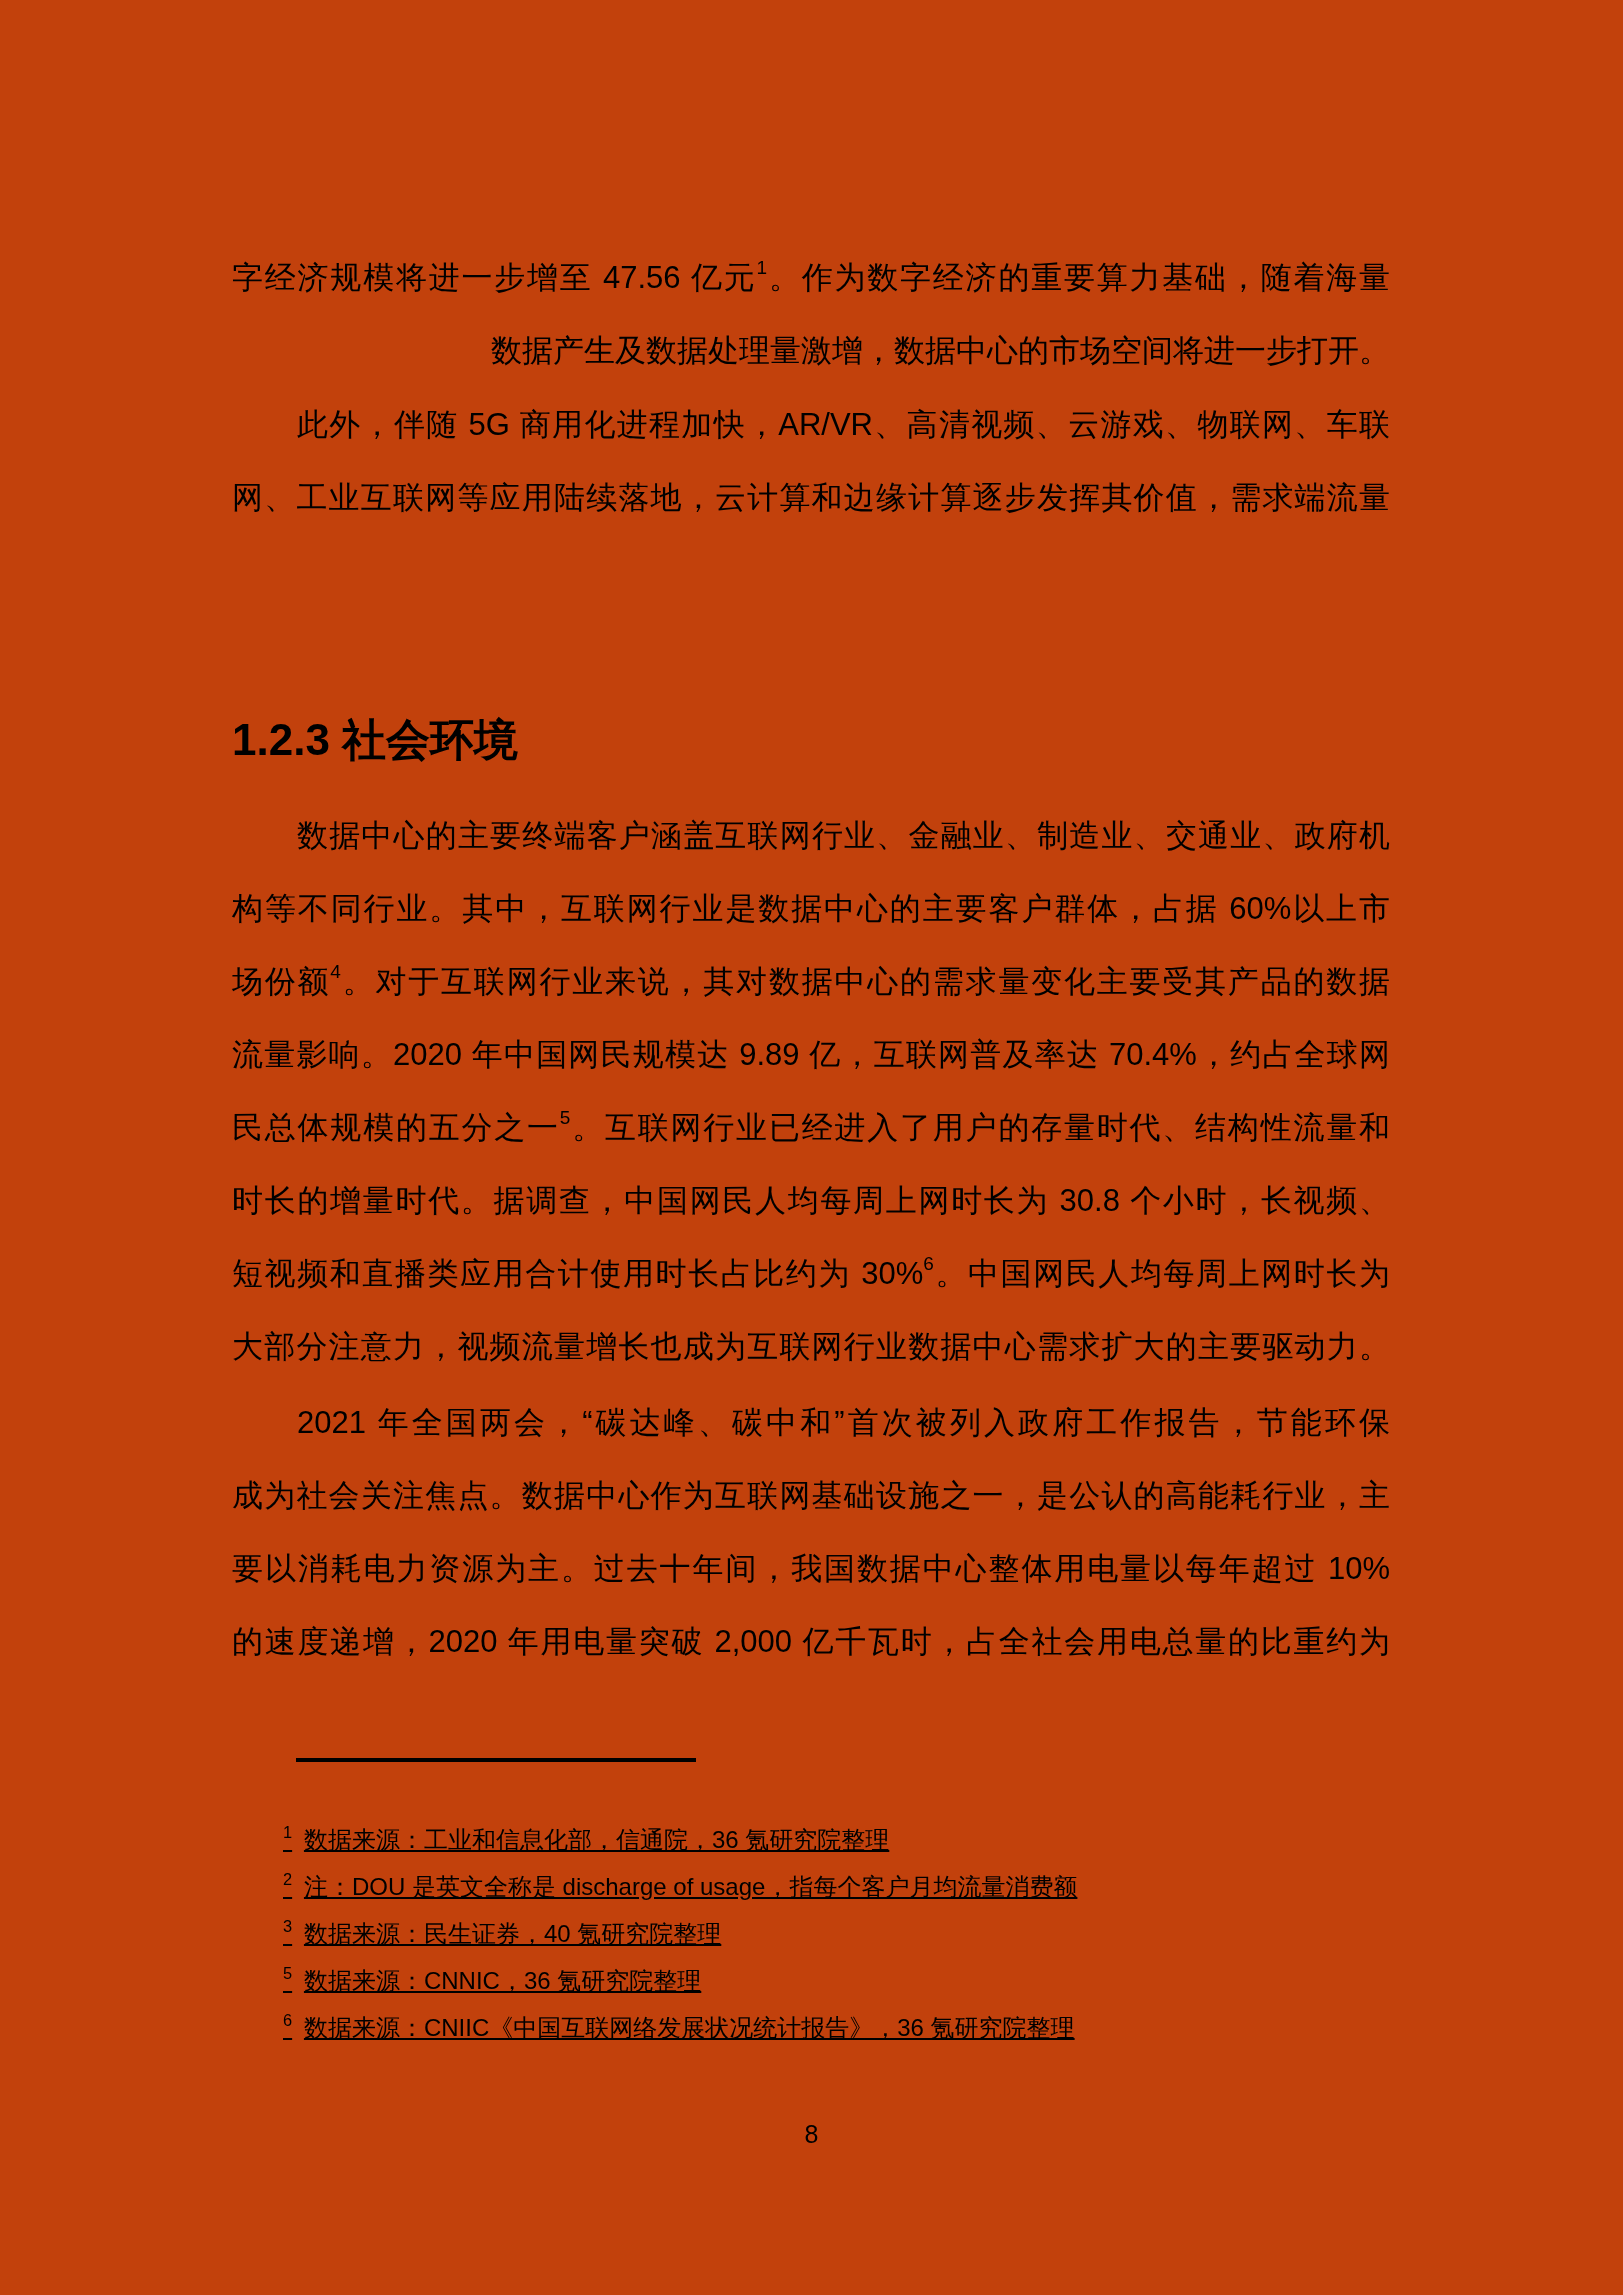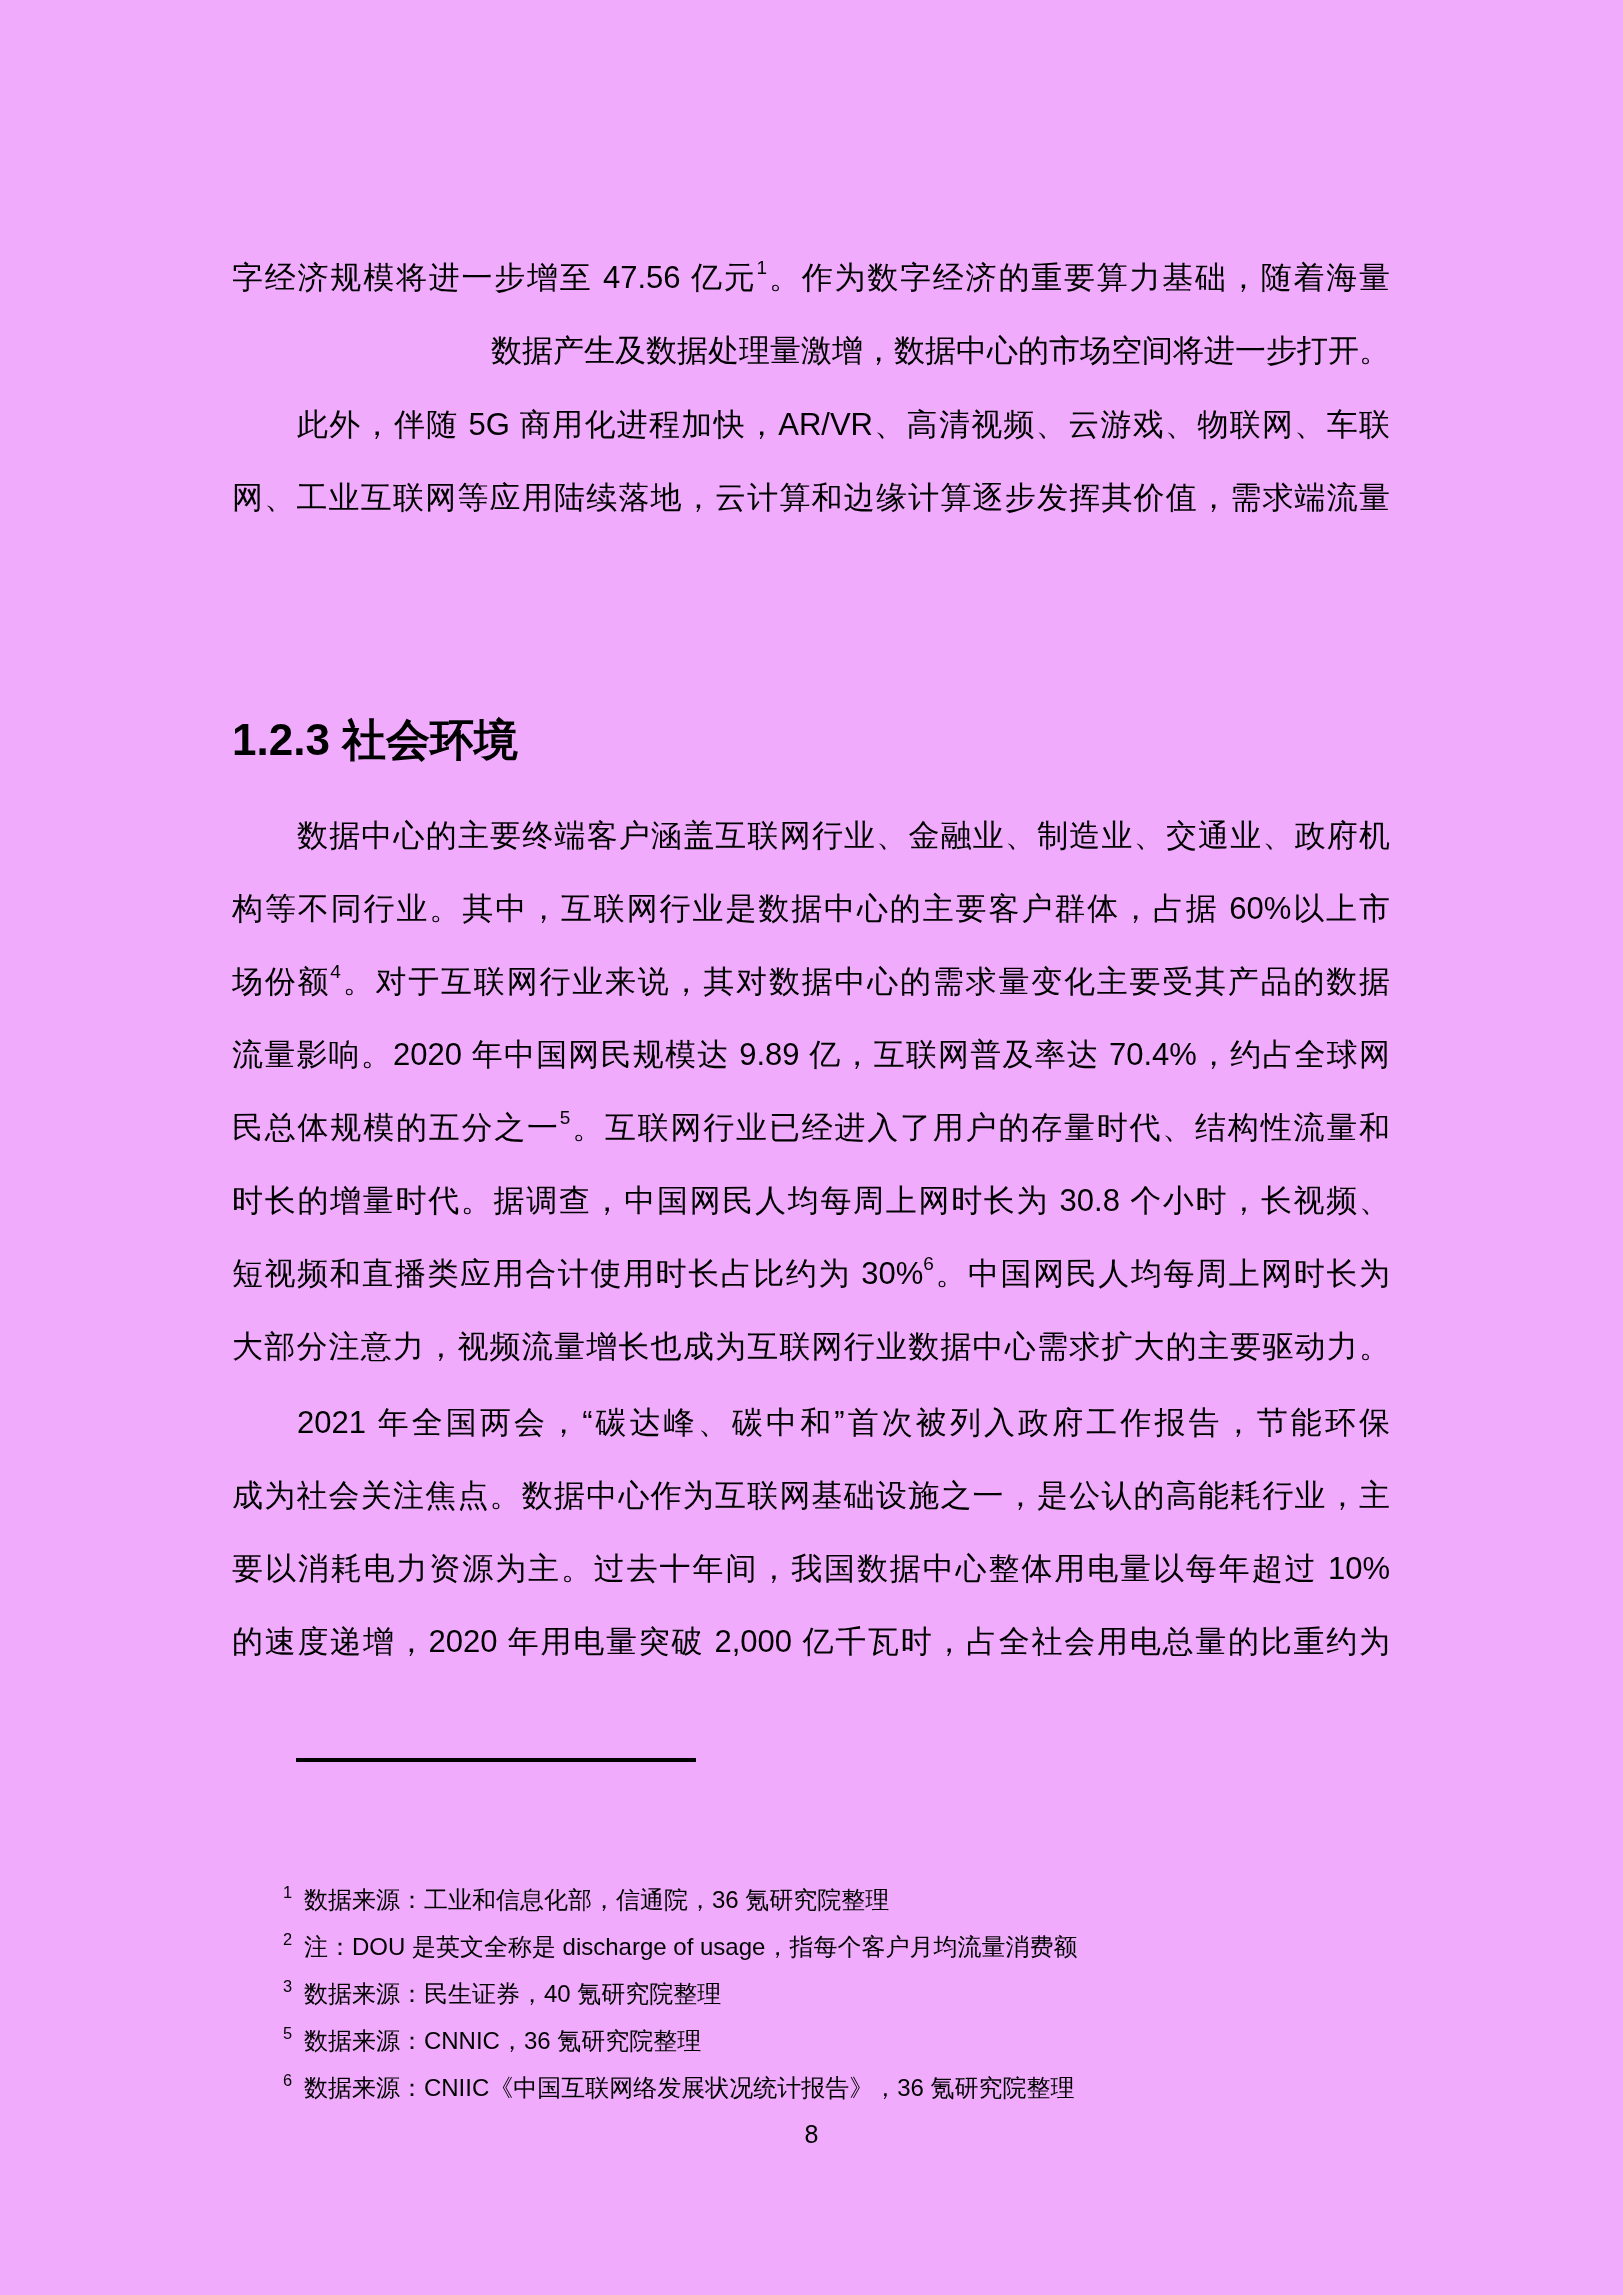--- a/index.html
+++ b/index.html
@@ -1,20 +1,20 @@
 <!DOCTYPE html>
 <html lang="zh" style="font-size:10.5px"><head>
 <meta charset="utf-8">
 <style>
   html, body { margin: 0; padding: 0; background: #ffffff; }
   .page {
     position: relative;
     width: 1623px;
     height: 2295px;
-    background: #f0abfc;
+    background: #c2410c;
     overflow: hidden;
     color: #000000;
   }
   
   .block {
     position: absolute;
     left: 232px;
     width: 1158px;
     font-family: "Liberation Sans", serif;
     font-size: 31px;
@@ -53,26 +53,27 @@
     position: absolute;
     left: 296px;
     top: 1758px;
     width: 400px;
     height: 3.9px;
     background: #000;
   }
   #footnotes {
     position: absolute;
     left: 283px;
-    top: 1876px;
+    top: 1816px;
     width: 1125px;
     font-family: "Liberation Sans", serif;
     font-size: 24px;
     line-height: 47px;
     color: #000;
+    text-decoration: underline;
   }
   .fn { height: 47px; white-space: nowrap; }
   .fn sup {
     font-size: 16.4px;
     line-height: 0;
     vertical-align: 10.5px;
     font-family: "Liberation Sans", serif;
   }
   .fn .fn-text { margin-left: 11.8px; }
   #page-number {

